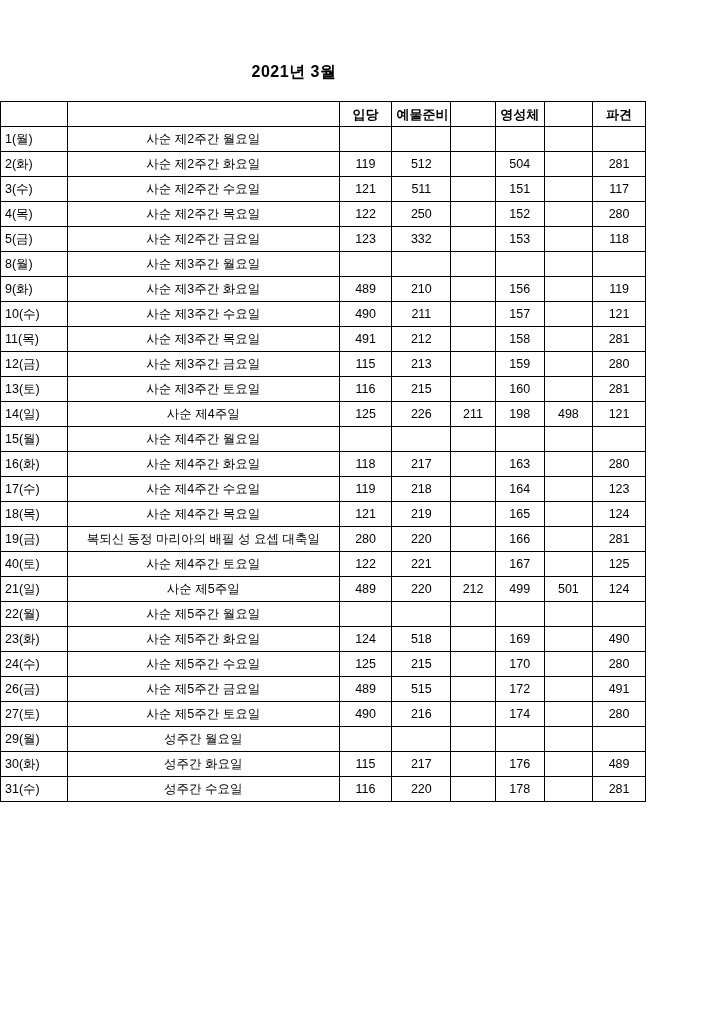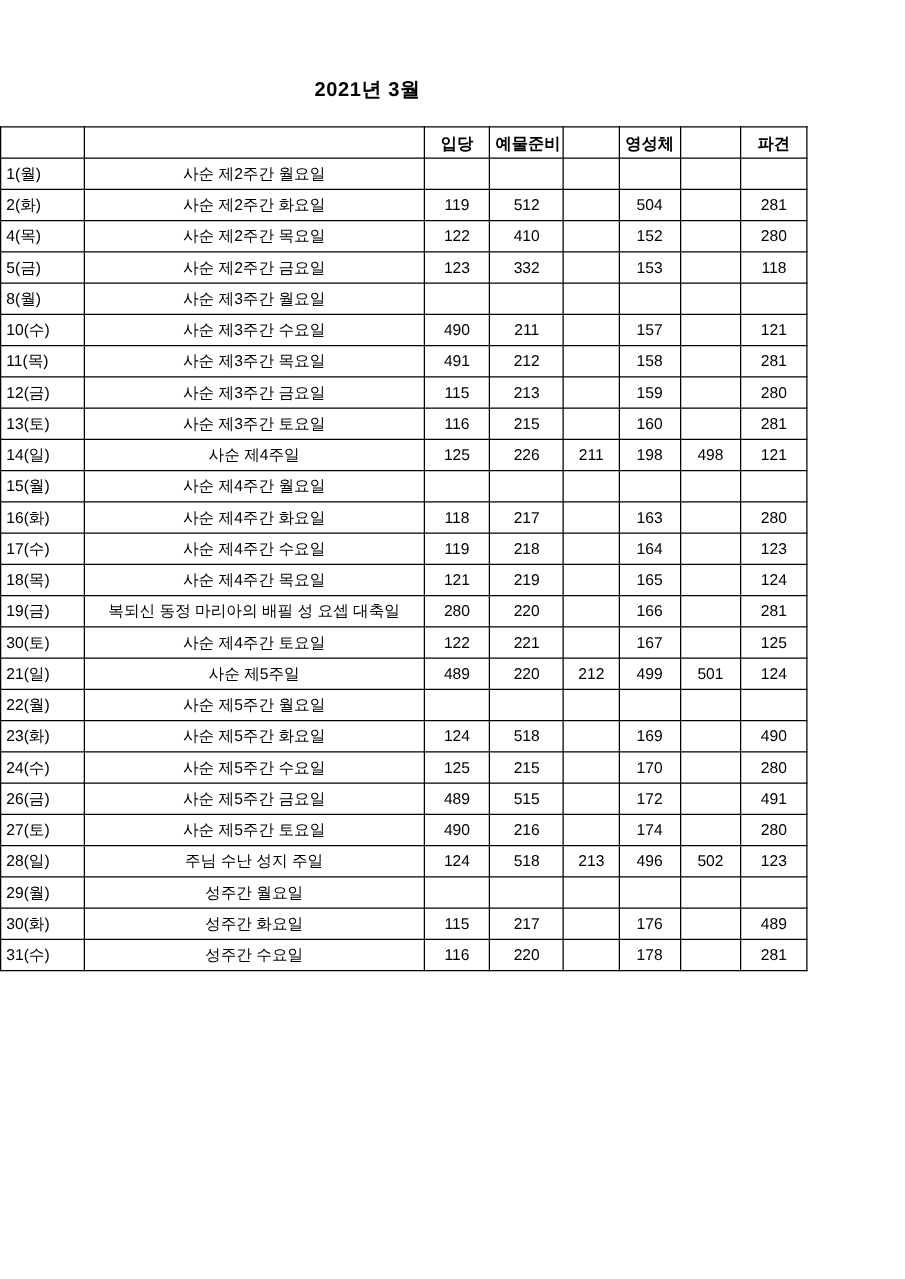--- a/index.html
+++ b/index.html
@@ -119,24 +119,34 @@
             <td class="day">2(화)</td>
             <td class="desc">사순 제2주간 화요일</td>
             <td class="num">119</td>
             <td class="num">512</td>
             <td class="num"></td>
             <td class="num">504</td>
             <td class="num"></td>
             <td class="num">281</td>
           </tr>
           <tr>
+            <td class="day">3(수)</td>
+            <td class="desc">사순 제2주간 수요일</td>
+            <td class="num">121</td>
+            <td class="num">511</td>
+            <td class="num"></td>
+            <td class="num">151</td>
+            <td class="num"></td>
+            <td class="num">117</td>
+          </tr>
+          <tr>
             <td class="day">4(목)</td>
             <td class="desc">사순 제2주간 목요일</td>
             <td class="num">122</td>
-            <td class="num">410</td>
+            <td class="num">250</td>
             <td class="num"></td>
             <td class="num">152</td>
             <td class="num"></td>
             <td class="num">280</td>
           </tr>
           <tr>
             <td class="day">5(금)</td>
             <td class="desc">사순 제2주간 금요일</td>
             <td class="num">123</td>
             <td class="num">332</td>
@@ -147,20 +157,30 @@
           </tr>
           <tr>
             <td class="day">8(월)</td>
             <td class="desc">사순 제3주간 월요일</td>
             <td class="num"></td>
             <td class="num"></td>
             <td class="num"></td>
             <td class="num"></td>
             <td class="num"></td>
             <td class="num"></td>
+          </tr>
+          <tr>
+            <td class="day">9(화)</td>
+            <td class="desc">사순 제3주간 화요일</td>
+            <td class="num">489</td>
+            <td class="num">210</td>
+            <td class="num"></td>
+            <td class="num">156</td>
+            <td class="num"></td>
+            <td class="num">119</td>
           </tr>
           <tr>
             <td class="day">10(수)</td>
             <td class="desc">사순 제3주간 수요일</td>
             <td class="num">490</td>
             <td class="num">211</td>
             <td class="num"></td>
             <td class="num">157</td>
             <td class="num"></td>
             <td class="num">121</td>
@@ -249,21 +269,21 @@
             <td class="day">19(금)</td>
             <td class="desc">복되신 동정 마리아의 배필 성 요셉 대축일</td>
             <td class="num">280</td>
             <td class="num">220</td>
             <td class="num"></td>
             <td class="num">166</td>
             <td class="num"></td>
             <td class="num">281</td>
           </tr>
           <tr>
-            <td class="day">30(토)</td>
+            <td class="day">40(토)</td>
             <td class="desc">사순 제4주간 토요일</td>
             <td class="num">122</td>
             <td class="num">221</td>
             <td class="num"></td>
             <td class="num">167</td>
             <td class="num"></td>
             <td class="num">125</td>
           </tr>
           <tr>
             <td class="day">21(일)</td>
@@ -319,30 +339,20 @@
             <td class="day">27(토)</td>
             <td class="desc">사순 제5주간 토요일</td>
             <td class="num">490</td>
             <td class="num">216</td>
             <td class="num"></td>
             <td class="num">174</td>
             <td class="num"></td>
             <td class="num">280</td>
           </tr>
           <tr>
-            <td class="day">28(일)</td>
-            <td class="desc">주님 수난 성지 주일</td>
-            <td class="num">124</td>
-            <td class="num">518</td>
-            <td class="num">213</td>
-            <td class="num">496</td>
-            <td class="num">502</td>
-            <td class="num">123</td>
-          </tr>
-          <tr>
             <td class="day">29(월)</td>
             <td class="desc">성주간 월요일</td>
             <td class="num"></td>
             <td class="num"></td>
             <td class="num"></td>
             <td class="num"></td>
             <td class="num"></td>
             <td class="num"></td>
           </tr>
           <tr>

